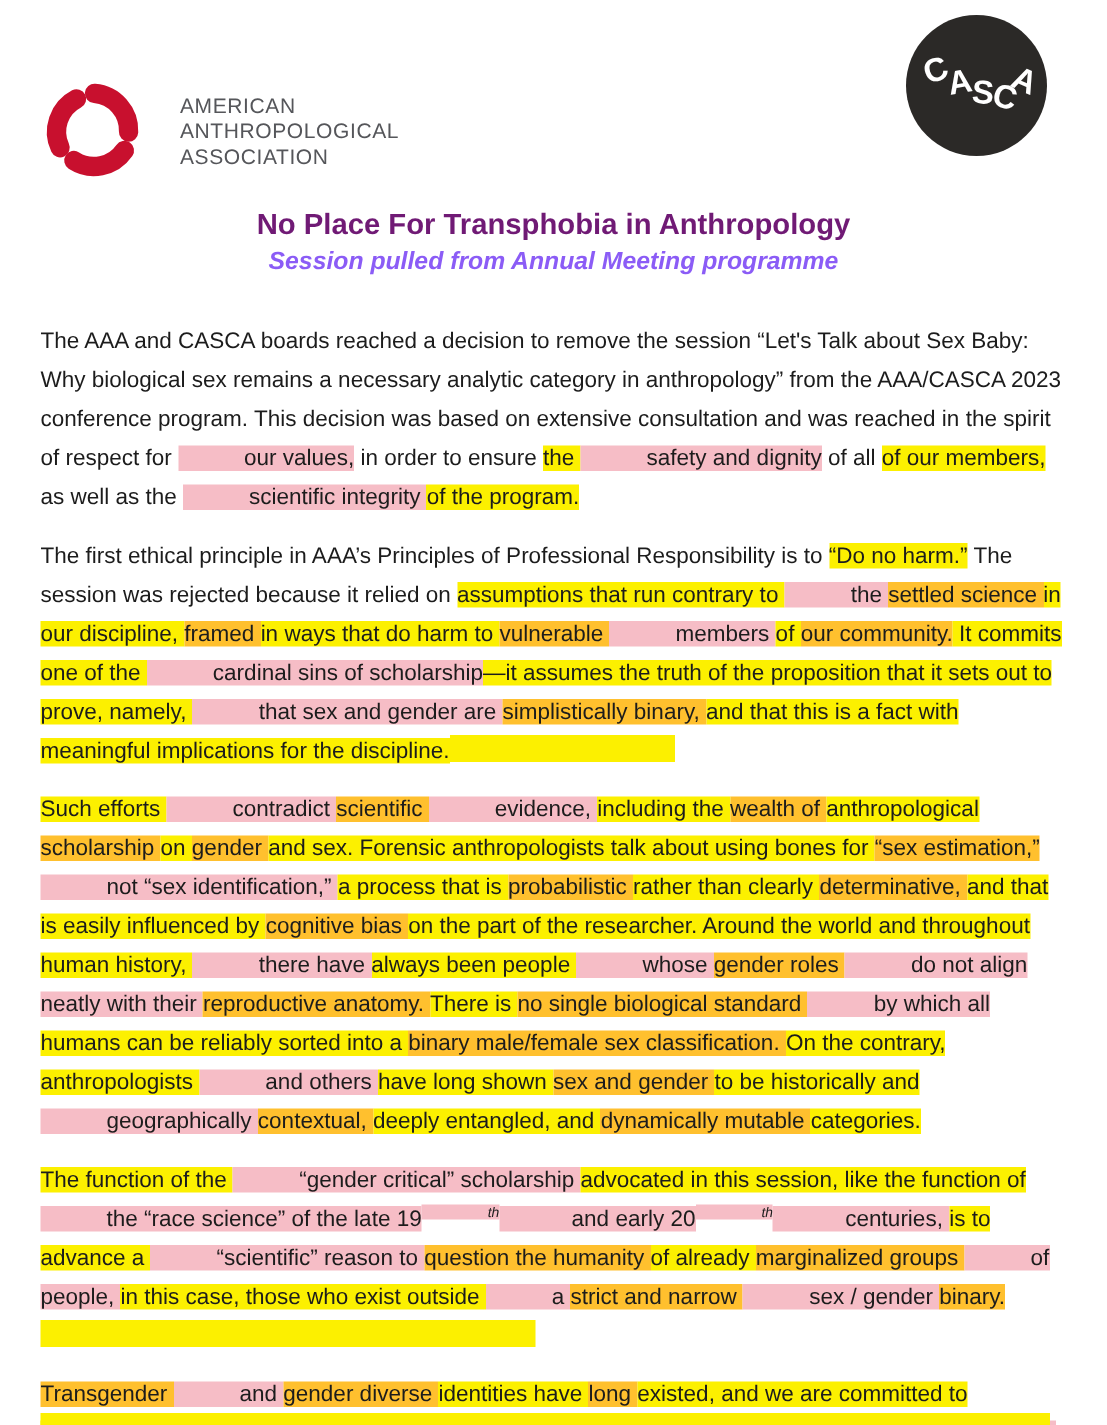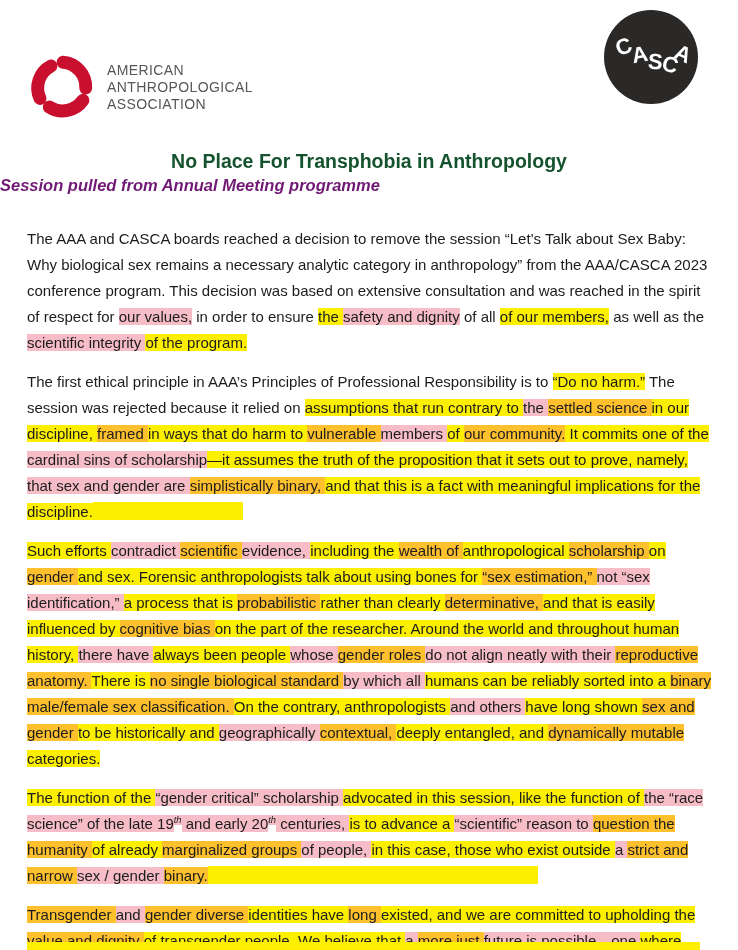--- a/index.html
+++ b/index.html
@@ -6,34 +6,34 @@
   .page{
     position:relative;
     width:738px;height:950px;
     background:#ffffff;
     overflow:hidden;
     font-family:"Liberation Sans",sans-serif;
     color:#1c1c1c;
   }
   
   .masthead{position:relative;height:128px;}
-  .aaa-logo{position:absolute;left:28px;top:54px;display:flex;align-items:center;gap:11px;}
+  .aaa-logo{position:absolute;left:28px;top:54px;display:flex;align-items:center;gap:24px;}
   .aaa-spiral{width:68px;height:66px;flex:0 0 auto;}
   .aaa-text{font-size:14px;line-height:17px;letter-spacing:0.4px;color:#55565a;text-transform:uppercase;}
   .casca-logo{position:absolute;left:604px;top:10px;width:94px;height:94px;border-radius:50%;}
   .casca-letter{position:absolute;color:#ffffff;font-weight:bold;font-size:22px;line-height:1;}
   
-  .doc-title{margin:22px 0 0 0;text-align:center;font-size:19.5px;font-weight:bold;color:#14532d;}
-  .doc-subtitle{margin:3px 0 0 0;font-size:16.5px;font-weight:bold;font-style:italic;color:#701a75;}
+  .doc-title{margin:11px 0 0 0;text-align:center;font-size:19.5px;font-weight:bold;color:#701a75;}
+  .doc-subtitle{margin:3px 0 0 0;text-align:center;font-size:16.5px;font-weight:bold;font-style:italic;color:#8b5cf6;}
   
   .statement{margin-top:31px;padding:0 26px 0 27px;font-size:15px;line-height:26px;color:#1c1c1c;}
   .para{margin:0 0 13px 0;}
   .hl-yellow{background:var(--hl-yellow);}
   .hl-orange{background:var(--hl-orange);margin-top:10px;}
-  .hl-pink{background:var(--hl-pink);}
+  .hl-pink{background:var(--hl-pink);padding-left:44px;}
   .hl-fill{display:inline-block;height:18px;vertical-align:-3px;}
   sup{font-size:0.62em;line-height:0;font-style:italic;}
   
   .cutoff-bar{position:absolute;left:27px;bottom:0;width:673px;height:8px;background:var(--hl-yellow);}
 </style>
 </head>
 <body>
 
 <div class="page">
 

